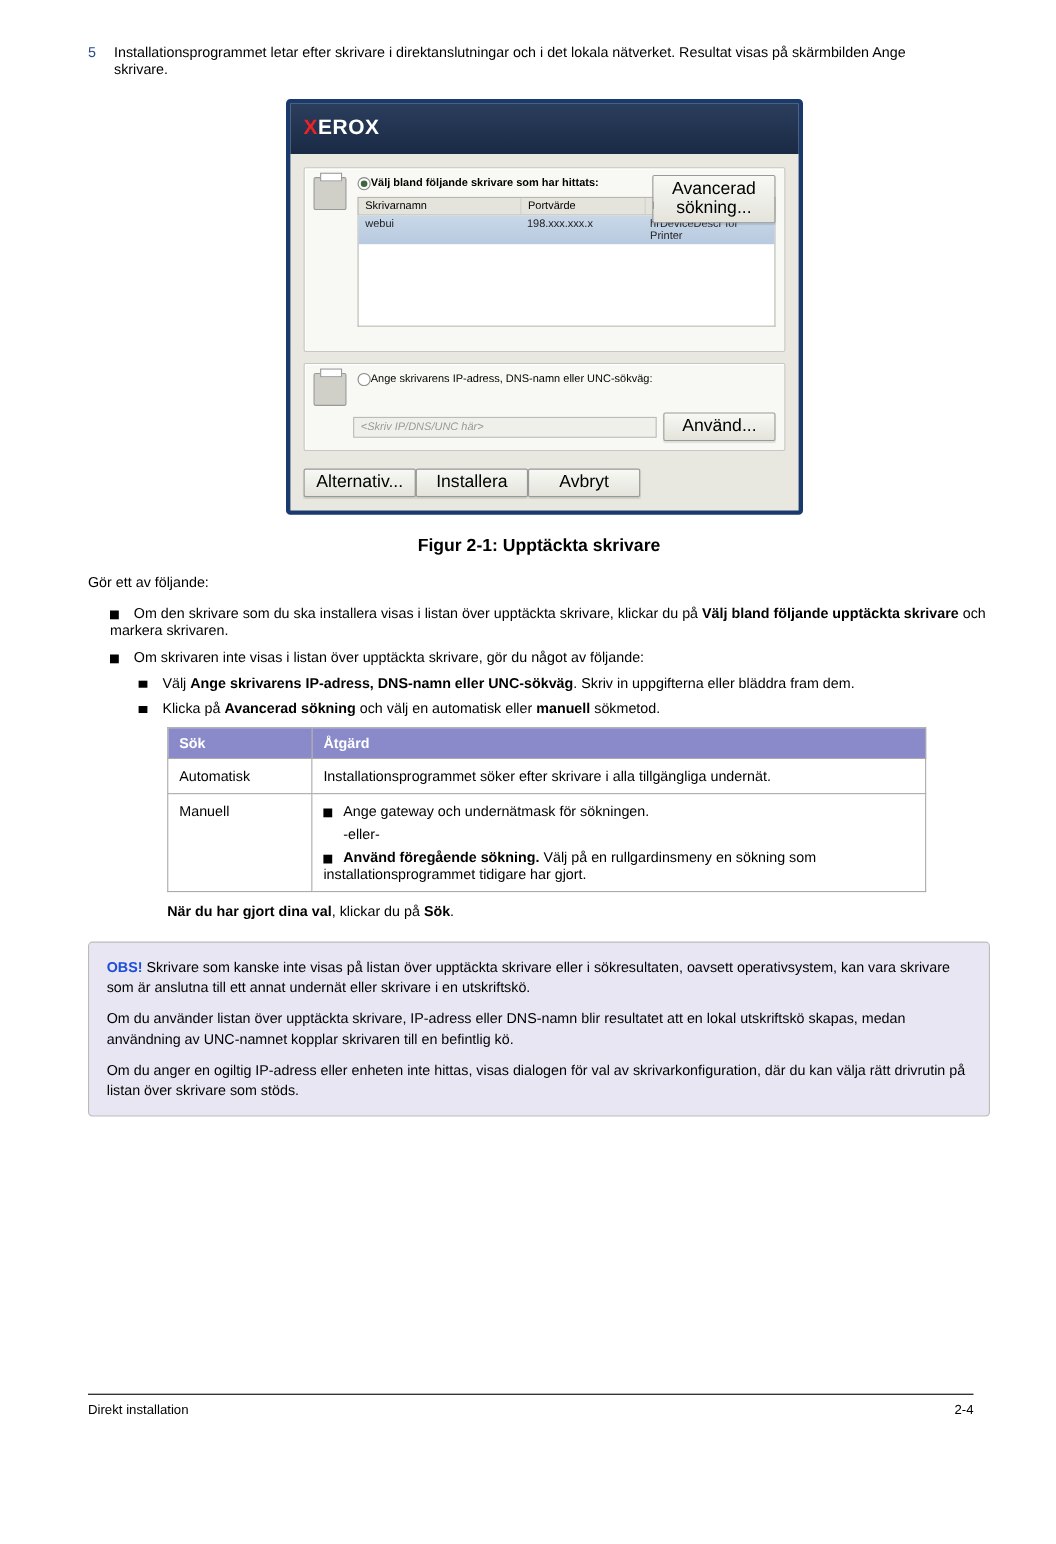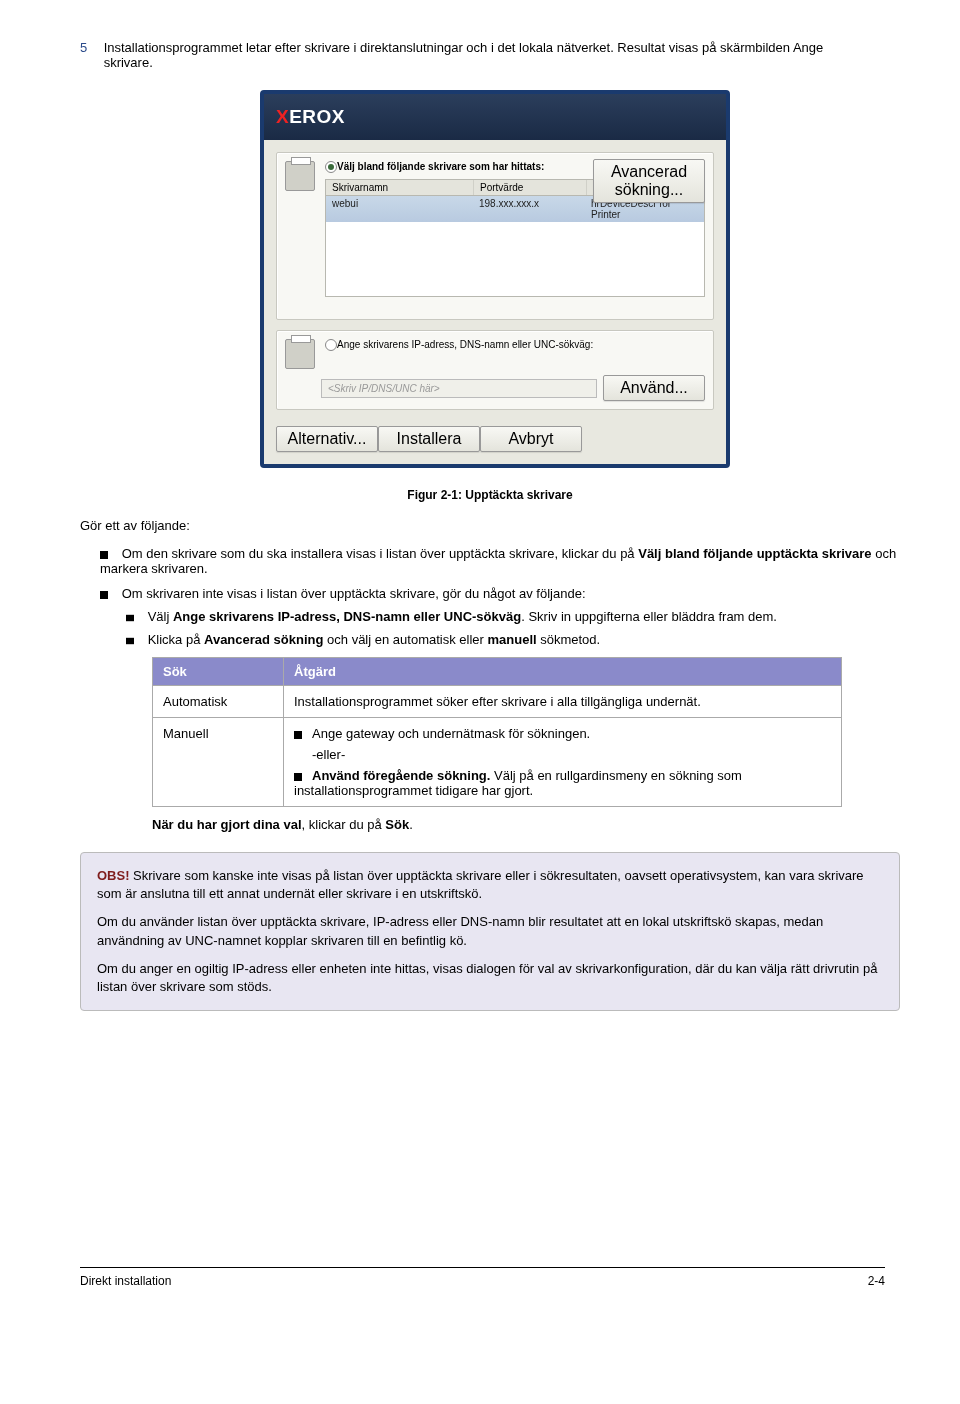--- a/index.html
+++ b/index.html
@@ -173,21 +173,21 @@
   content: "";
   position: absolute;
   top: -5px; left: 5px;
   width: 18px; height: 6px;
   background: #fff;
   border: 1px solid #999;
 }
 .fig-caption {
   text-align: center;
   font-weight: bold;
-  font-size: 12px;
+  font-size: 16px;
   margin: 10px 0 16px 0;
 }
 .bullet-list {
   list-style: none;
   padding-left: 20px;
 }
 .bullet-list li {
   margin-bottom: 10px;
 }
 .bullet-sq {
@@ -234,21 +234,21 @@
 .obs-box {
   background: #e8e6f2;
   border: 1px solid #bbb;
   border-radius: 4px;
   padding: 14px 16px;
   margin-top: 20px;
   line-height: 1.4;
 }
 .obs-box p { margin: 0 0 10px 0; }
 .obs-label {
-  color: #7f1d1d;
+  color: #1d4ed8;
   font-weight: bold;
 }
 .page-footer {
   position: absolute;
   bottom: 36px;
   left: 80px;
   right: 75px;
   border-top: 1px solid #000;
   padding-top: 6px;
   font-size: 12px;

